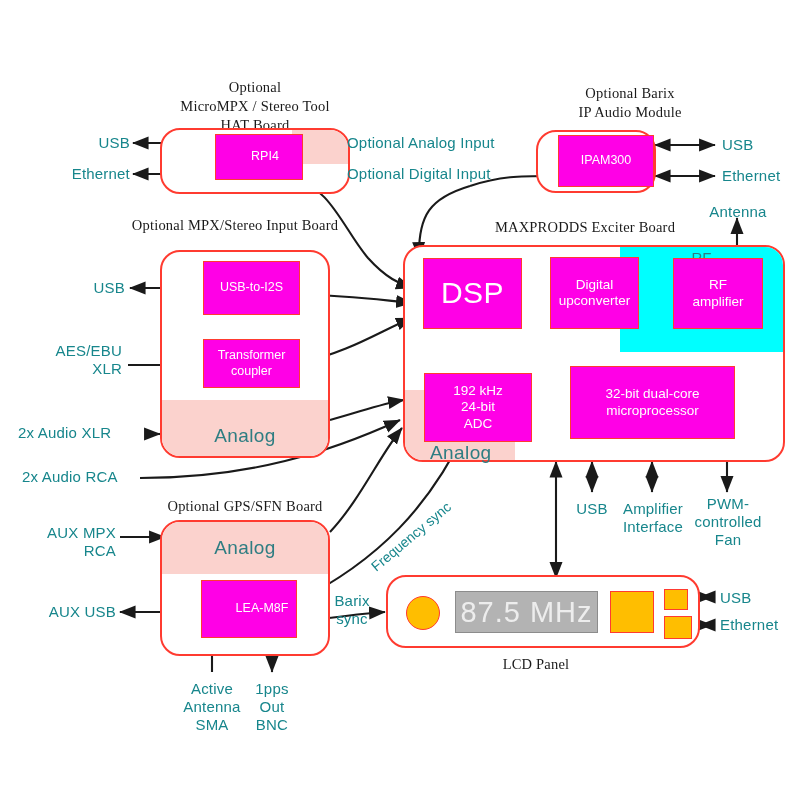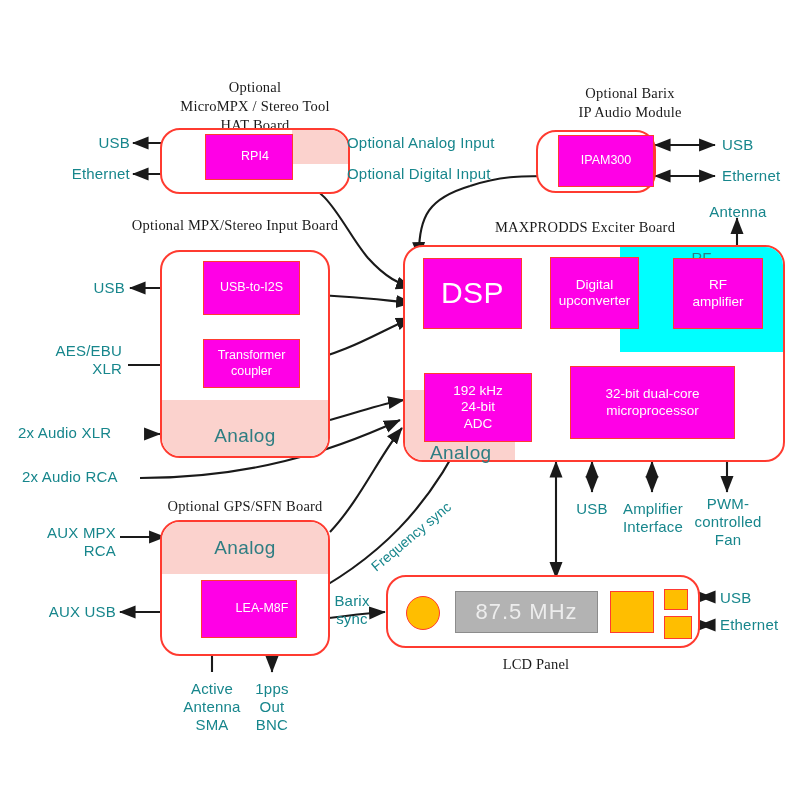--- a/index.html
+++ b/index.html
@@ -54,21 +54,21 @@
   }
 
   
   .lcd-knob{
     position:absolute;background:#FFBE00;border:1.8px solid #FF3B30;
     border-radius:50%;
   }
   .lcd-screen{
     position:absolute;background:#B3B3B3;border:1.6px solid #8c8c8c;
     display:flex;align-items:center;justify-content:center;
-    color:#EDEDED;font-size:22px;letter-spacing:1px;box-sizing:border-box;
+    color:#EDEDED;font-size:29px;letter-spacing:1px;box-sizing:border-box;
   }
   .lcd-btn{
     position:absolute;background:#FFBE00;border:1.8px solid #FF3B30;
     box-sizing:border-box;
   }
 </style>
 </head>
 <body>
 
 <div id="stage">
@@ -149,21 +149,21 @@
 
   <div class="title" style="left:165px;top:78px;width:180px;">
     <div>Optional</div>
     <div>MicroMPX / Stereo Tool</div>
     <div>HAT Board</div>
   </div>
 
   <div class="board" style="left:160px;top:128px;width:190px;height:66px;">
     <div class="analog-band" style="left:130px;top:0;width:60px;height:34px;"></div>
   </div>
-  <div class="chip" style="left:205px;top:134px;width:88px;height:46px;padding-left:14px;">
+  <div class="chip" style="left:215px;top:134px;width:88px;height:46px;padding-left:14px;">
     <span>RPI4</span>
   </div>
 
   <div class="io r" style="left:40px;top:134px;width:90px;">
     <span>USB</span>
   </div>
   <div class="io r" style="left:20px;top:165px;width:110px;">
     <span>Ethernet</span>
   </div>
   <div class="io" style="left:347px;top:134px;">

